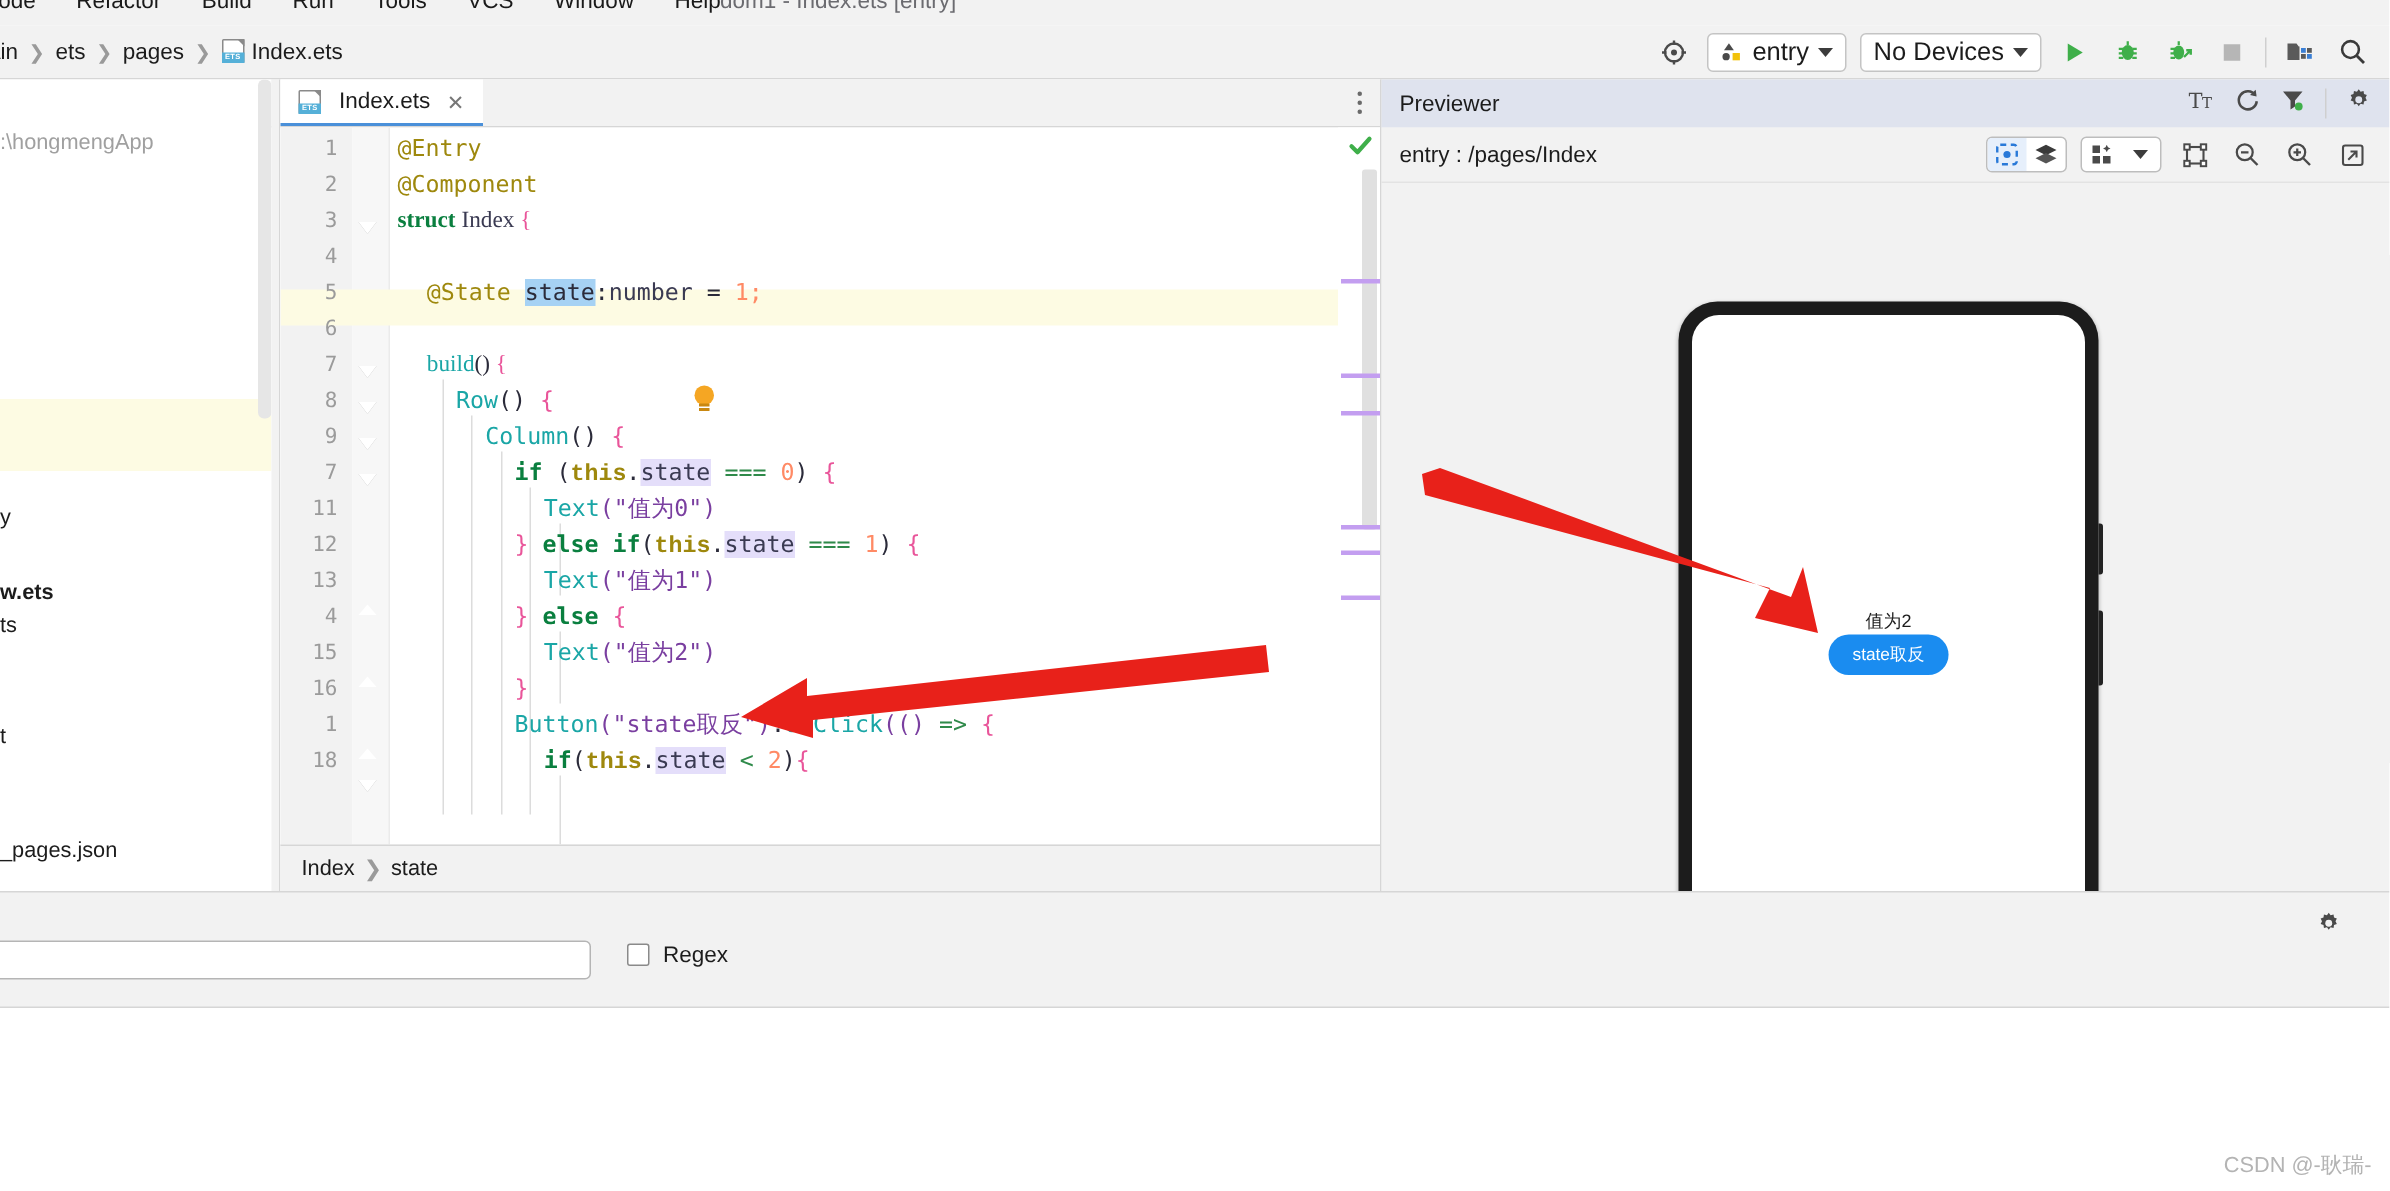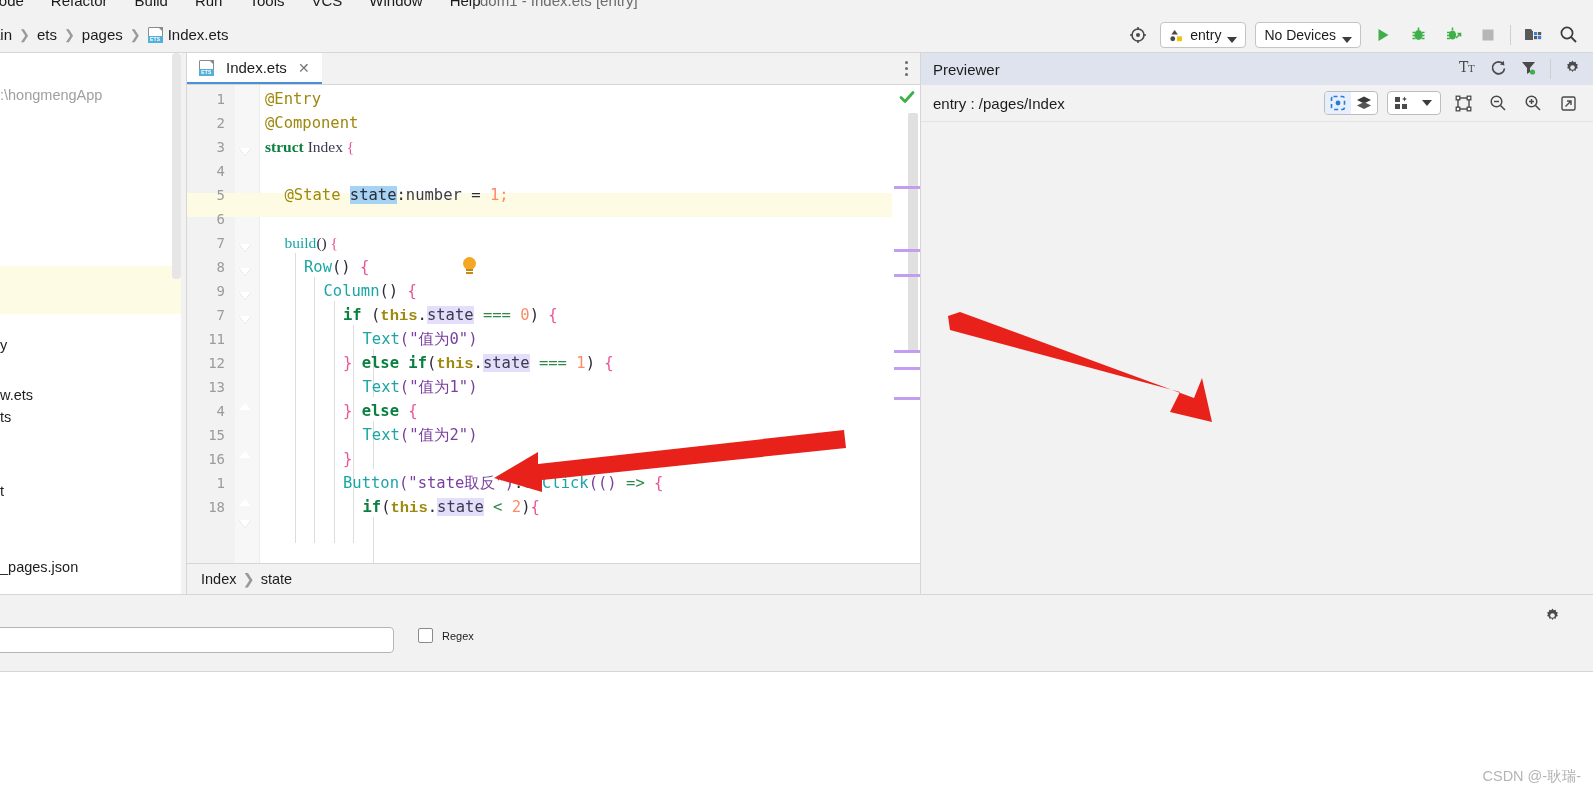--- a/index.html
+++ b/index.html
@@ -56,23 +56,23 @@
 
   .nav-right {
     margin-left: auto; display: flex; align-items: center; gap: 9px;
     padding-right: 12px;
   }
   .icon-btn {
     width: 26px; height: 26px; display: flex; align-items: center; justify-content: center;
     border-radius: 3px; cursor: pointer;
   }
   .combo {
-    height: 26px; display: flex; align-items: flex-end; gap: 6px;
+    height: 26px; display: flex; align-items: center; gap: 6px;
     background: #fff; border: 1px solid #c4c4c4; border-radius: 4px;
-    padding: 4px 8px; font-size: 14px; color: #1c1c1c; cursor: pointer;
+    padding: 4px 8px; font-size: 17px; color: #1c1c1c; cursor: pointer;
   }
   .caret { width: 0; height: 0; border-left: 5px solid transparent; border-right: 5px solid transparent; border-top: 6px solid #3c3c3c; }
   .vsep { width: 1px; height: 20px; background: #cfcfcf; }
 
   
   .left-panel {
     position: absolute; left: 0; top: 53px; width: 181px; height: 541px;
     background: #ffffff; overflow: hidden;
   }
   .tree-row {
@@ -286,21 +286,21 @@
     position: absolute; left: -8px; top: 32px; width: 402px; height: 26px;
     background: #fff; border: 1px solid #b5b5b5; border-radius: 4px;
     font-size: 14px; padding: 0 6px; color: #1c1c1c; outline: none;
     font-family: "Liberation Sans", sans-serif;
   }
   .regex-wrap {
     position: absolute; left: 418px; top: 33px; display: flex; align-items: center; gap: 9px;
     cursor: pointer;
   }
   .cbox { width: 15px; height: 15px; background: #fff; border: 1px solid #8a8a8a; border-radius: 2px; }
-  .regex-lbl { font-size: 11px; color: #1c1c1c; }
+  .regex-lbl { font-size: 15px; color: #1c1c1c; }
 
   .watermark {
     position: absolute; right: 12px; bottom: 8px;
     font-size: 14.5px; color: #b4b4b4;
   }
 </style>
 </head>
 <body>
 
 <div id="app">
@@ -429,21 +429,21 @@
       <svg width="17" height="17" viewBox="0 0 17 17">
           <path d="M3 8.5h11" stroke="#4a4a4a" stroke-width="1.7"></path>
         </svg>
     </span>
   </div>
 
   <div class="left-panel">
     <div class="tree-hl"></div>
     <div class="tree-row muted" style="top:32px;">:\hongmengApp</div>
     <div class="tree-row" style="top:282px;">y</div>
-    <div class="tree-row" style="top:332px;">w.ets</div>
+    <div class="tree-row" style="top:332px;font-weight:bold;">w.ets</div>
     <div class="tree-row" style="top:354px;">ts</div>
     <div class="tree-row" style="top:428px;">t</div>
     <div class="tree-row" style="top:504px;">_pages.json</div>
     <div class="left-scroll"></div>
   </div>
   <div class="left-splitter"></div>
 
   <div class="editor-wrap">
 
     <div class="tabbar">
@@ -642,20 +642,30 @@
         </span>
         <span class="icon-btn">
           <svg width="17" height="17" viewBox="0 0 17 17">
               <rect x="2" y="2" width="13" height="13" rx="1.5" fill="none" stroke="#4a4a4a" stroke-width="1.4"></rect>
               <path d="M5.5 11.5 L11 6 M11 10V6H7" stroke="#4a4a4a" stroke-width="1.4" fill="none"></path>
             </svg>
         </span>
       </span>
     </div>
 
+    <div class="prev-canvas">
+      <div class="phone">
+        <div class="phone-btn1"></div>
+        <div class="phone-btn2"></div>
+        <div class="phone-screen">
+          <div class="pv-text">值为2</div>
+          <div class="pv-button">state取反</div>
+        </div>
+      </div>
+    </div>
   </div>
 
   <svg class="arrow-svg" style="left:494px; top:418px;" width="352" height="78">
     <polygon points="0,60 44,34 44,46 350,12 352,30 48,62 48,74" fill="#e8211a"></polygon>
   </svg>
   <svg class="arrow-svg" style="left:944px; top:312px;" width="272" height="112">
     <polygon points="4,4 16,0 250,86 258,66 268,110 226,100 236,80 6,18" fill="#e8211a"></polygon>
   </svg>
 
   <div class="bottom-strip">

